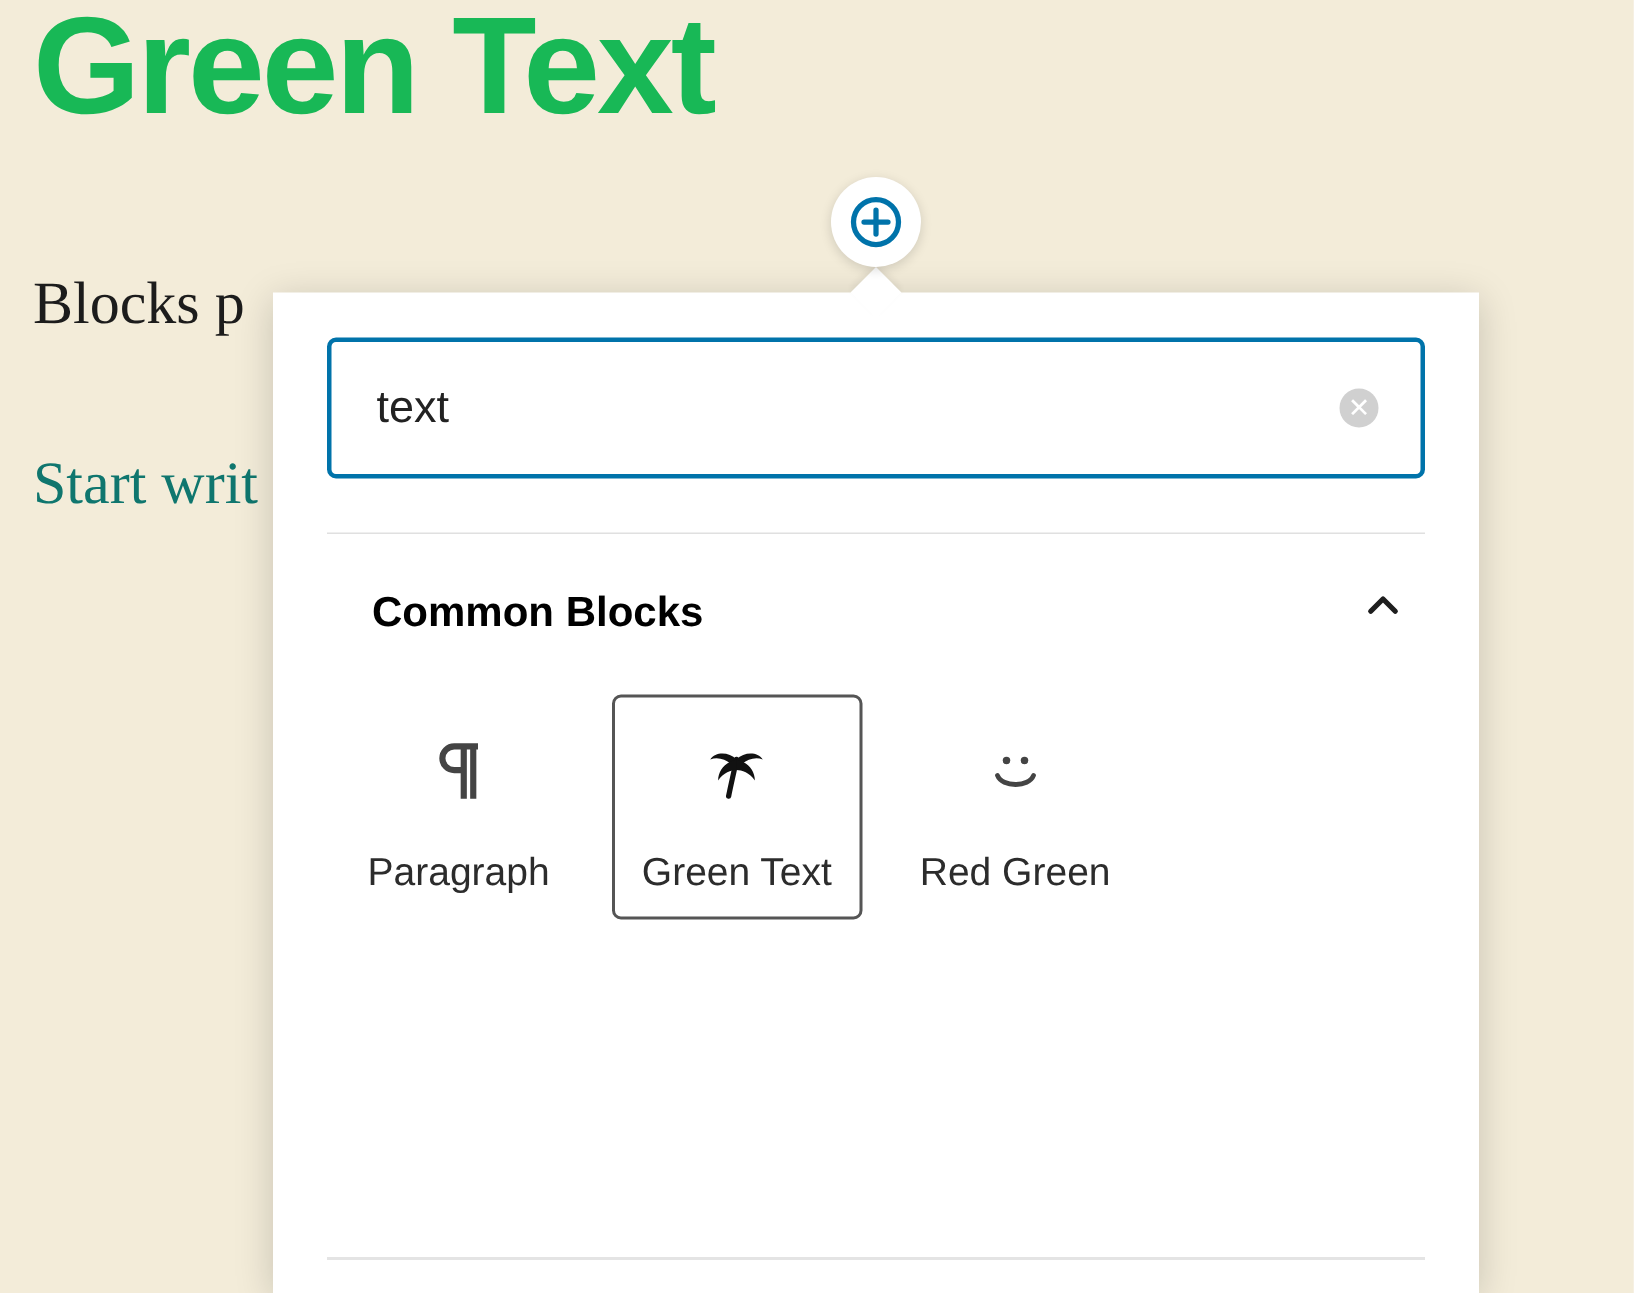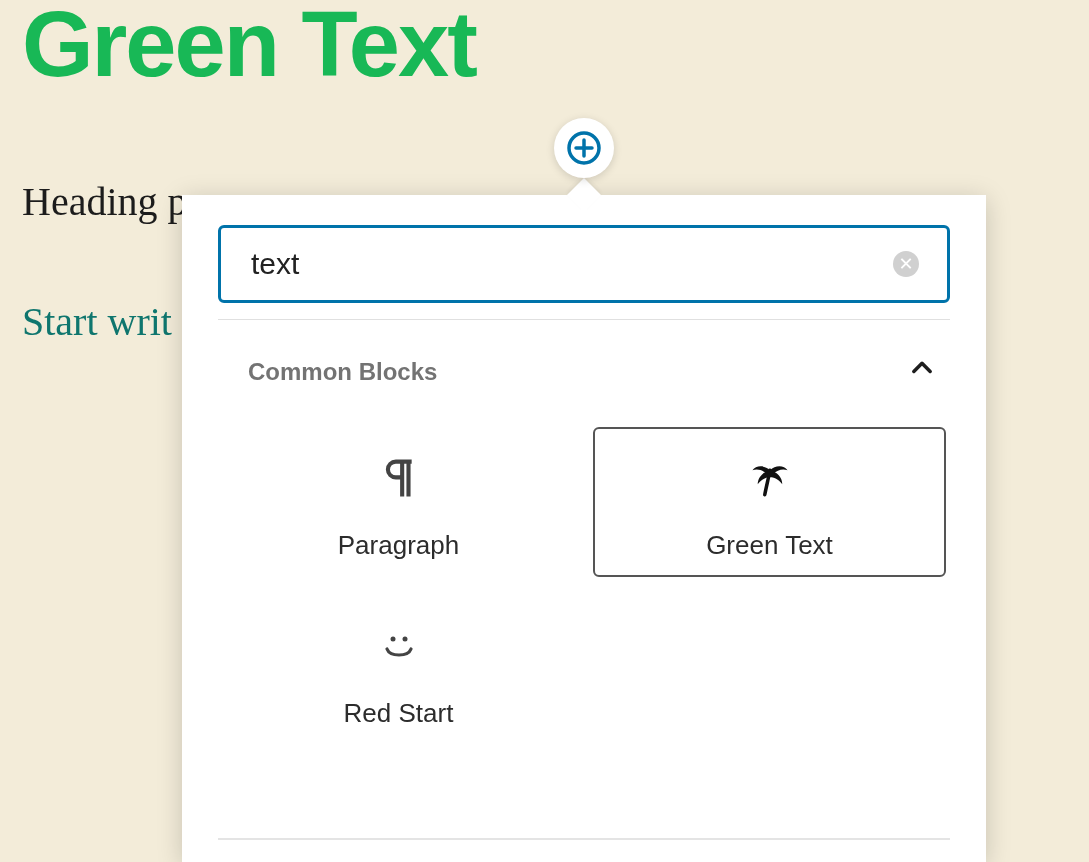--- a/index.html
+++ b/index.html
@@ -72,26 +72,26 @@
     height: 24px;
     background: #fff;
     transform: rotate(45deg);
     box-shadow: -2px -2px 4px rgba(0,0,0,.06);
   }
 
   .search-wrap {
     position: relative;
     border: 3px solid #0073aa;
     border-radius: 6px;
-    height: 78px;
+    height: 94px;
     display: flex;
     align-items: center;
     padding: 0 28px;
     box-sizing: border-box;
-    margin-bottom: 16px;
+    margin-bottom: 36px;
   }
   .search-input {
     flex: 1;
     border: none;
     outline: none;
     font-size: 30px;
     color: #222;
     background: transparent;
   }
   .clear-btn {
@@ -115,32 +115,32 @@
   }
 
   .section-header {
     display: flex;
     align-items: center;
     justify-content: space-between;
     padding: 34px 0 18px 30px;
     cursor: pointer;
   }
   .section-title {
-    font-size: 24px;
+    font-size: 28px;
     font-weight: 700;
-    color: #737373;
+    color: #000000;
   }
   .chevron {
     font-size: 28px;
     margin-right: 14px;
   }
 
   .blocks-grid {
     display: grid;
-    grid-template-columns: repeat(2, 1fr);
+    grid-template-columns: repeat(4, 1fr);
     gap: 18px 18px;
     padding: 20px 4px 0 4px;
   }
 
   .block-item {
     display: flex;
     flex-direction: column;
     align-items: center;
     justify-content: center;
     height: 150px;
@@ -171,21 +171,21 @@
     right: 36px;
     bottom: 14px;
     border: none;
     border-top: 2px solid #e4e4e4;
   }
 </style>
 </head>
 <body>
 
 <div class="page-title">Green Text</div>
-<div class="paragraph-line line1">Heading p</div>
+<div class="paragraph-line line1">Blocks p</div>
 <div class="paragraph-line line2">Start writ</div>
 
 <div class="plus-btn">
   <svg width="36" height="36" viewBox="0 0 36 36">
     <circle cx="18" cy="18" r="15" fill="none" stroke="#0073aa" stroke-width="3.5"></circle>
     <line x1="18" y1="10" x2="18" y2="26" stroke="#0073aa" stroke-width="3.5" stroke-linecap="round"></line>
     <line x1="10" y1="18" x2="26" y2="18" stroke="#0073aa" stroke-width="3.5" stroke-linecap="round"></line>
   </svg>
 </div>
 
@@ -235,19 +235,19 @@
     </div>
 
     <div class="block-item">
       <div class="block-icon">
         <svg width="40" height="40" viewBox="0 0 40 40">
           <circle cx="14" cy="12" r="2.5" fill="#444"></circle>
           <circle cx="26" cy="12" r="2.5" fill="#444"></circle>
           <path d="M8 22c3 8 21 8 24 0" fill="none" stroke="#444" stroke-width="3.2" stroke-linecap="round"></path>
         </svg>
       </div>
-      <div class="block-label">Red Start</div>
+      <div class="block-label">Red Green</div>
     </div>
 
   </div>
 
   <hr class="bottom-divider">
 </div>
 
 </body></html>

